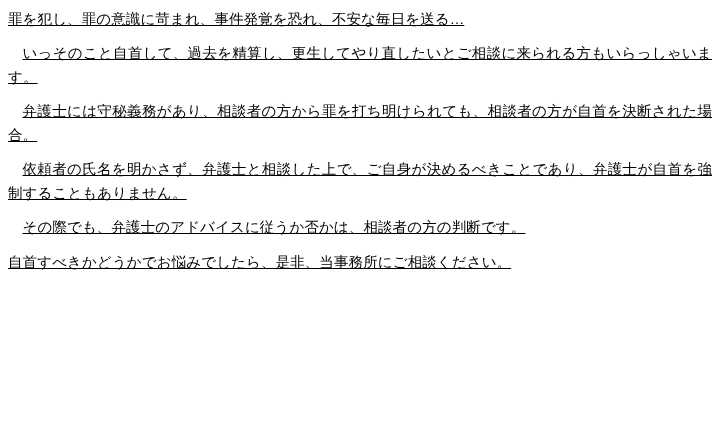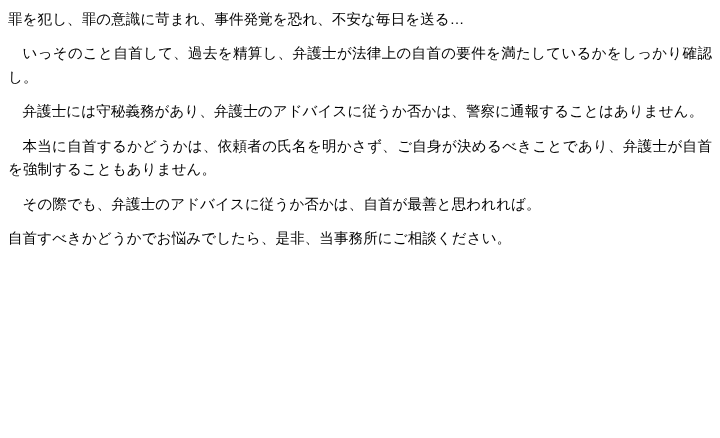--- a/index.html
+++ b/index.html
@@ -20,31 +20,32 @@
     color: #000000;
   }
   .para {
     margin: 0 0 11px 0;
     font-size: 14.5px;
     line-height: 1.62;
     text-align: justify;
     text-justify: inter-character;
     color: #000000;
     letter-spacing: 0.1px;
+    text-decoration: underline;
   }
   .para.indent {
     text-indent: 1em;
   }
   .para.last {
     margin-bottom: 0;
   }
 </style>
 </head>
 <body>
 
 <div class="document">
   <p class="para">罪を犯し、罪の意識に苛まれ、事件発覚を恐れ、不安な毎日を送る…</p>
-  <p class="para indent">いっそのこと自首して、過去を精算し、弁護士が法律上の自首の要件を満たしているかをしっかり確認し。</p>
-  <p class="para indent">弁護士には守秘義務があり、弁護士のアドバイスに従うか否かは、警察に通報することはありません。</p>
-  <p class="para indent">本当に自首するかどうかは、依頼者の氏名を明かさず、ご自身が決めるべきことであり、弁護士が自首を強制することもありません。</p>
-  <p class="para indent">その際でも、弁護士のアドバイスに従うか否かは、自首が最善と思われれば。</p>
+  <p class="para indent">いっそのこと自首して、過去を精算し、更生してやり直したいとご相談に来られる方もいらっしゃいます。</p>
+  <p class="para indent">弁護士には守秘義務があり、相談者の方から罪を打ち明けられても、相談者の方が自首を決断された場合。</p>
+  <p class="para indent">依頼者の氏名を明かさず、弁護士と相談した上で、ご自身が決めるべきことであり、弁護士が自首を強制することもありません。</p>
+  <p class="para indent">その際でも、弁護士のアドバイスに従うか否かは、相談者の方の判断です。</p>
   <p class="para last">自首すべきかどうかでお悩みでしたら、是非、当事務所にご相談ください。</p>
 </div>
 
 </body></html>

